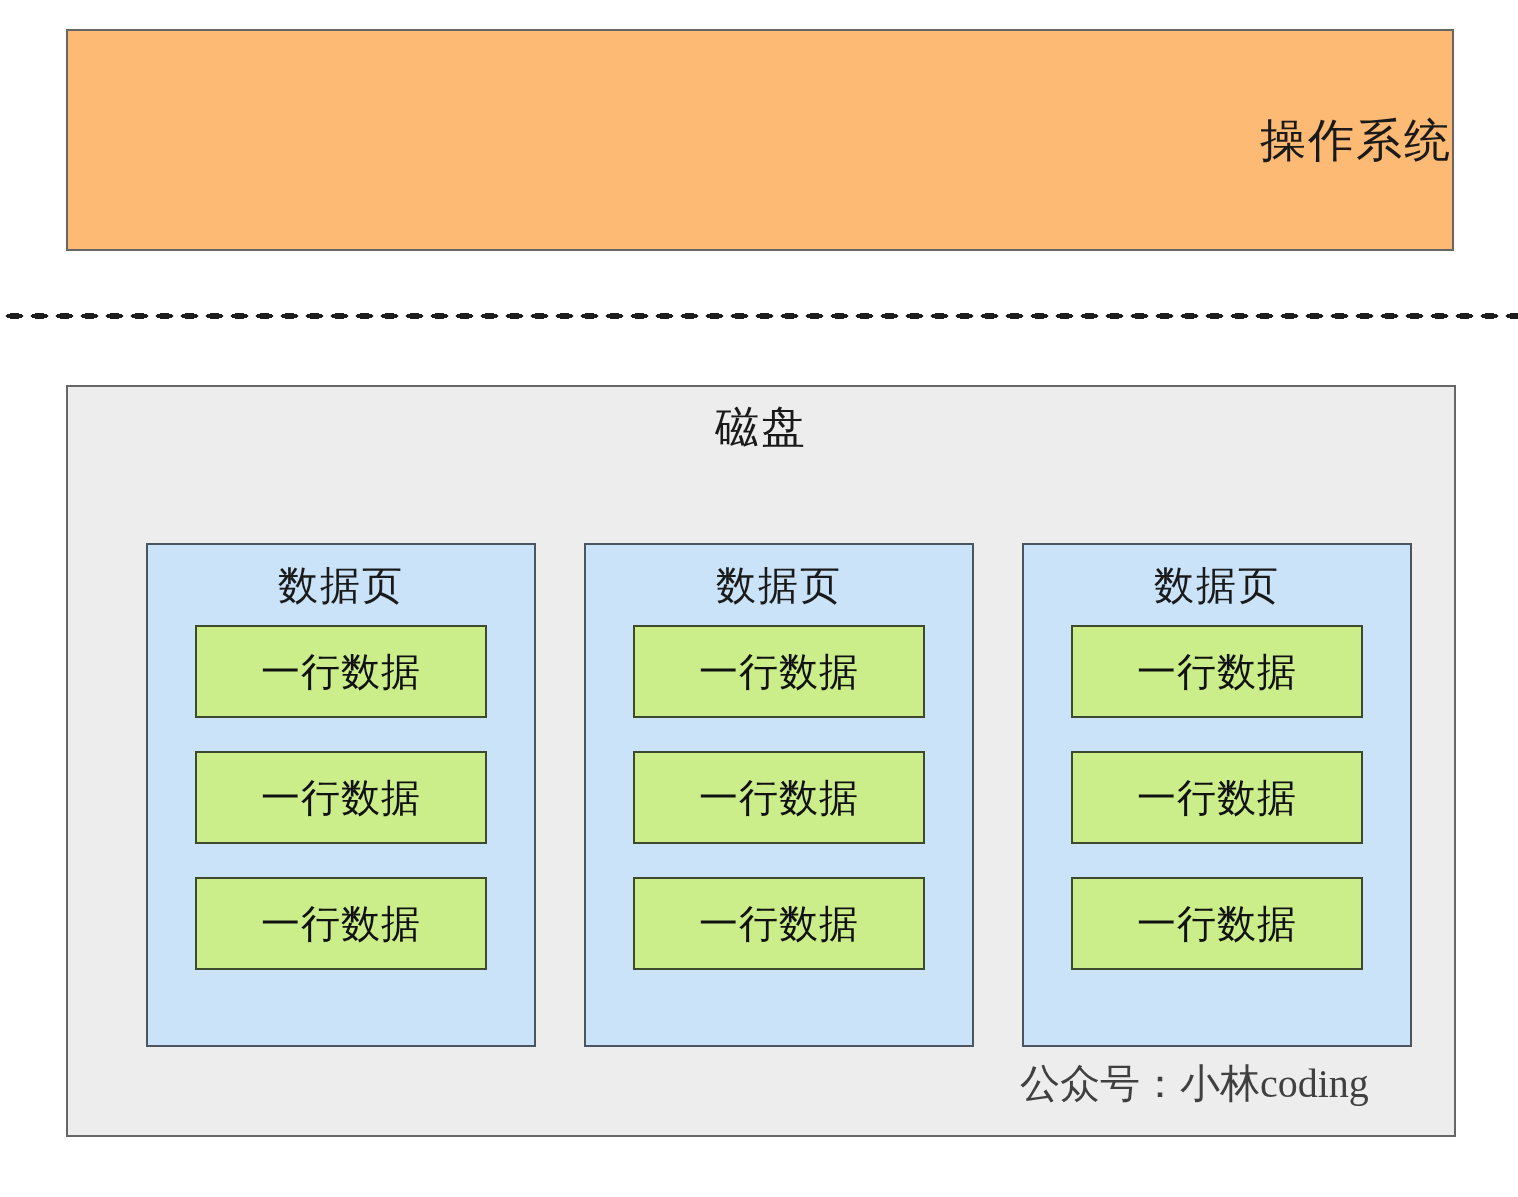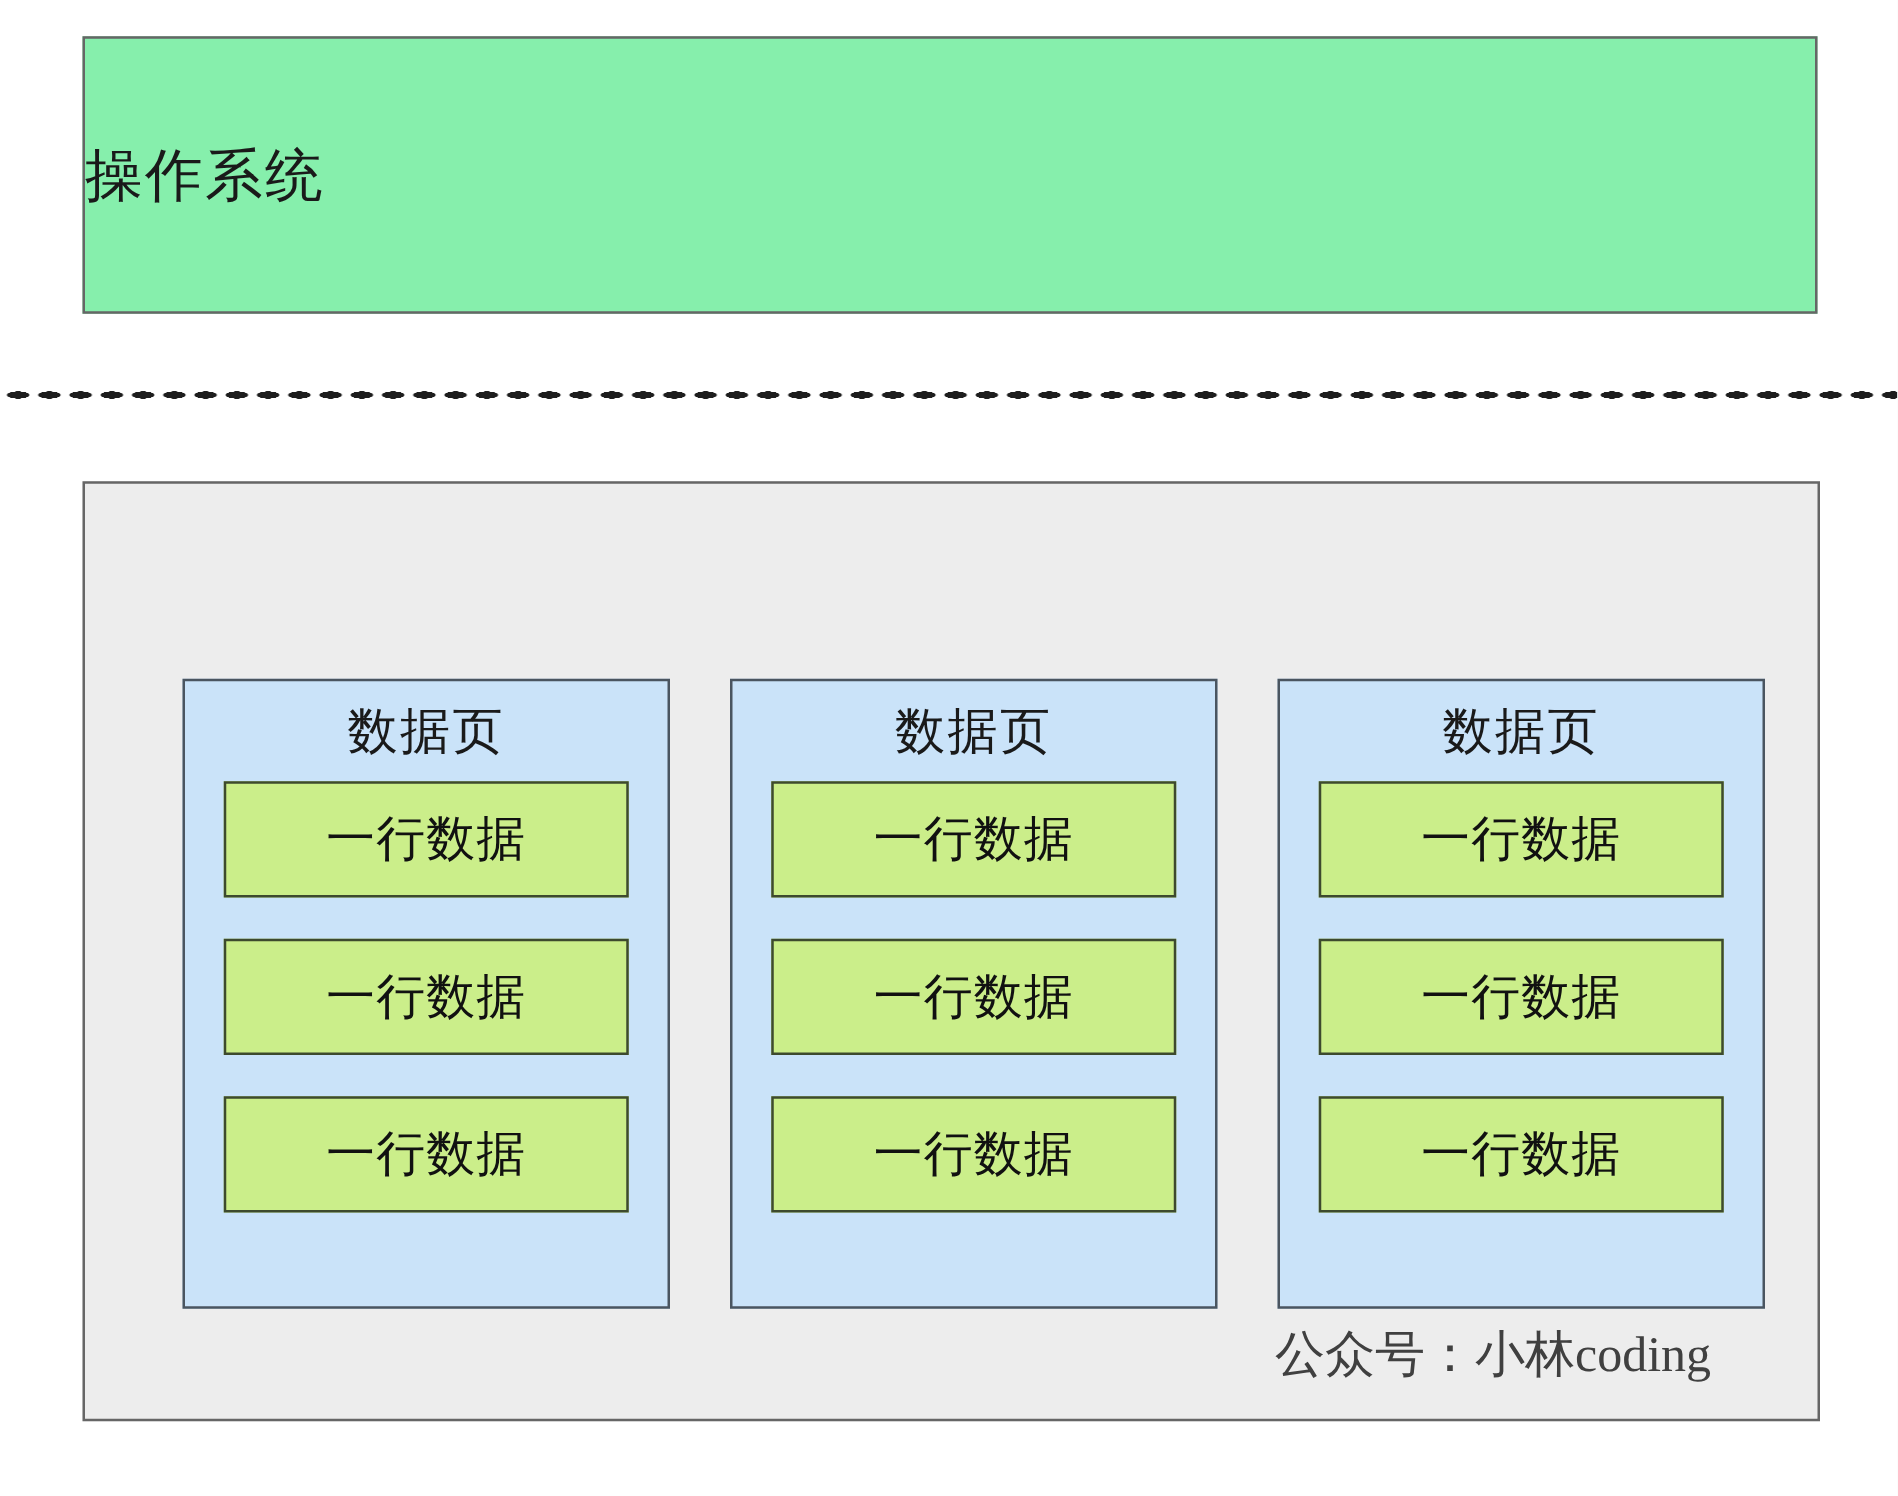--- a/index.html
+++ b/index.html
@@ -19,26 +19,26 @@
     overflow: hidden;
   }
 
   
   .os-box {
     position: absolute;
     left: 66px;
     top: 29px;
     width: 1388px;
     height: 222px;
-    background: #86efac;
+    background: #fdba74;
     border: 2px solid #666666;
     box-sizing: border-box;
     display: flex;
     align-items: center;
-    justify-content: flex-start;
+    justify-content: flex-end;
   }
   .os-label {
     font-size: 46px;
     color: #1a1a1a;
     letter-spacing: 2px;
     line-height: 1;
   }
 
   
   .divider {
@@ -105,21 +105,21 @@
     line-height: 1;
   }
   .rows-wrap {
     width: 100%;
     display: flex;
     flex-direction: column;
     align-items: center;
     gap: 33px;
   }
   .row-box {
-    width: 324px;
+    width: 292px;
     height: 93px;
     background: #cbee8a;
     border: 2px solid #3d4a2e;
     box-sizing: border-box;
     display: flex;
     align-items: center;
     justify-content: center;
   }
   .row-label {
     font-size: 39px;
@@ -145,20 +145,21 @@
 
 <div id="canvas">
 
   <div class="os-box">
     <div class="os-label">操作系统</div>
   </div>
 
   <div class="divider"></div>
 
   <div class="disk-box">
+    <div class="disk-label">磁盘</div>
 
     <div class="pages-row">
 
       <div class="page-box">
         <div class="page-label">数据页</div>
         <div class="rows-wrap">
           <div class="row-box">
             <span class="row-label">一行数据</span>
           </div>
           <div class="row-box">

